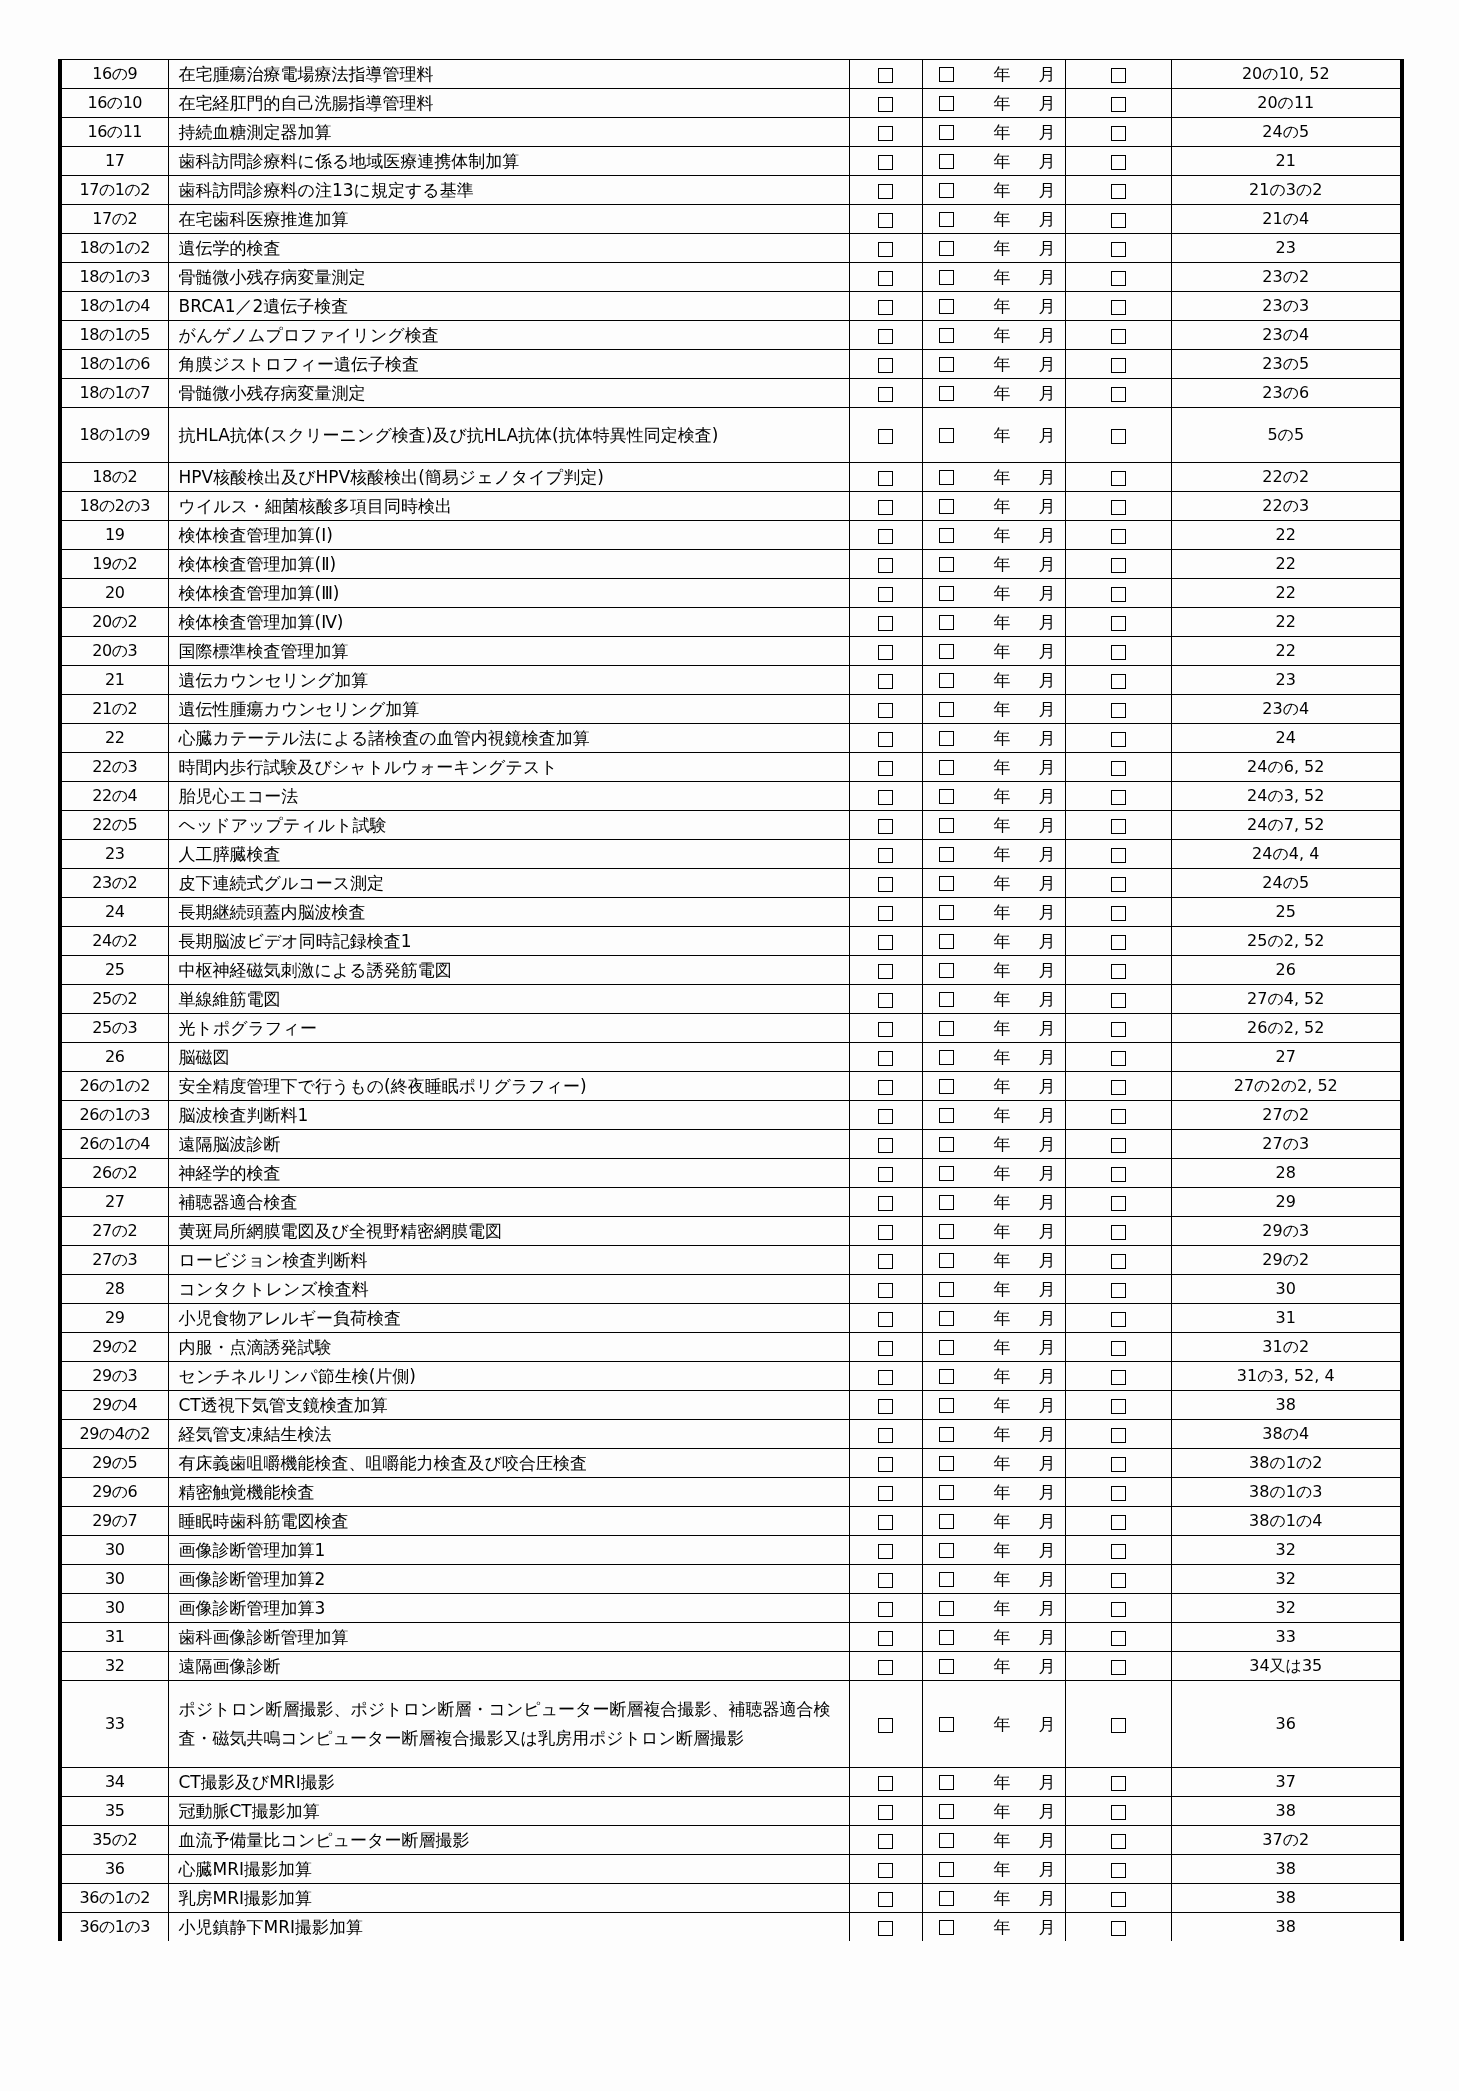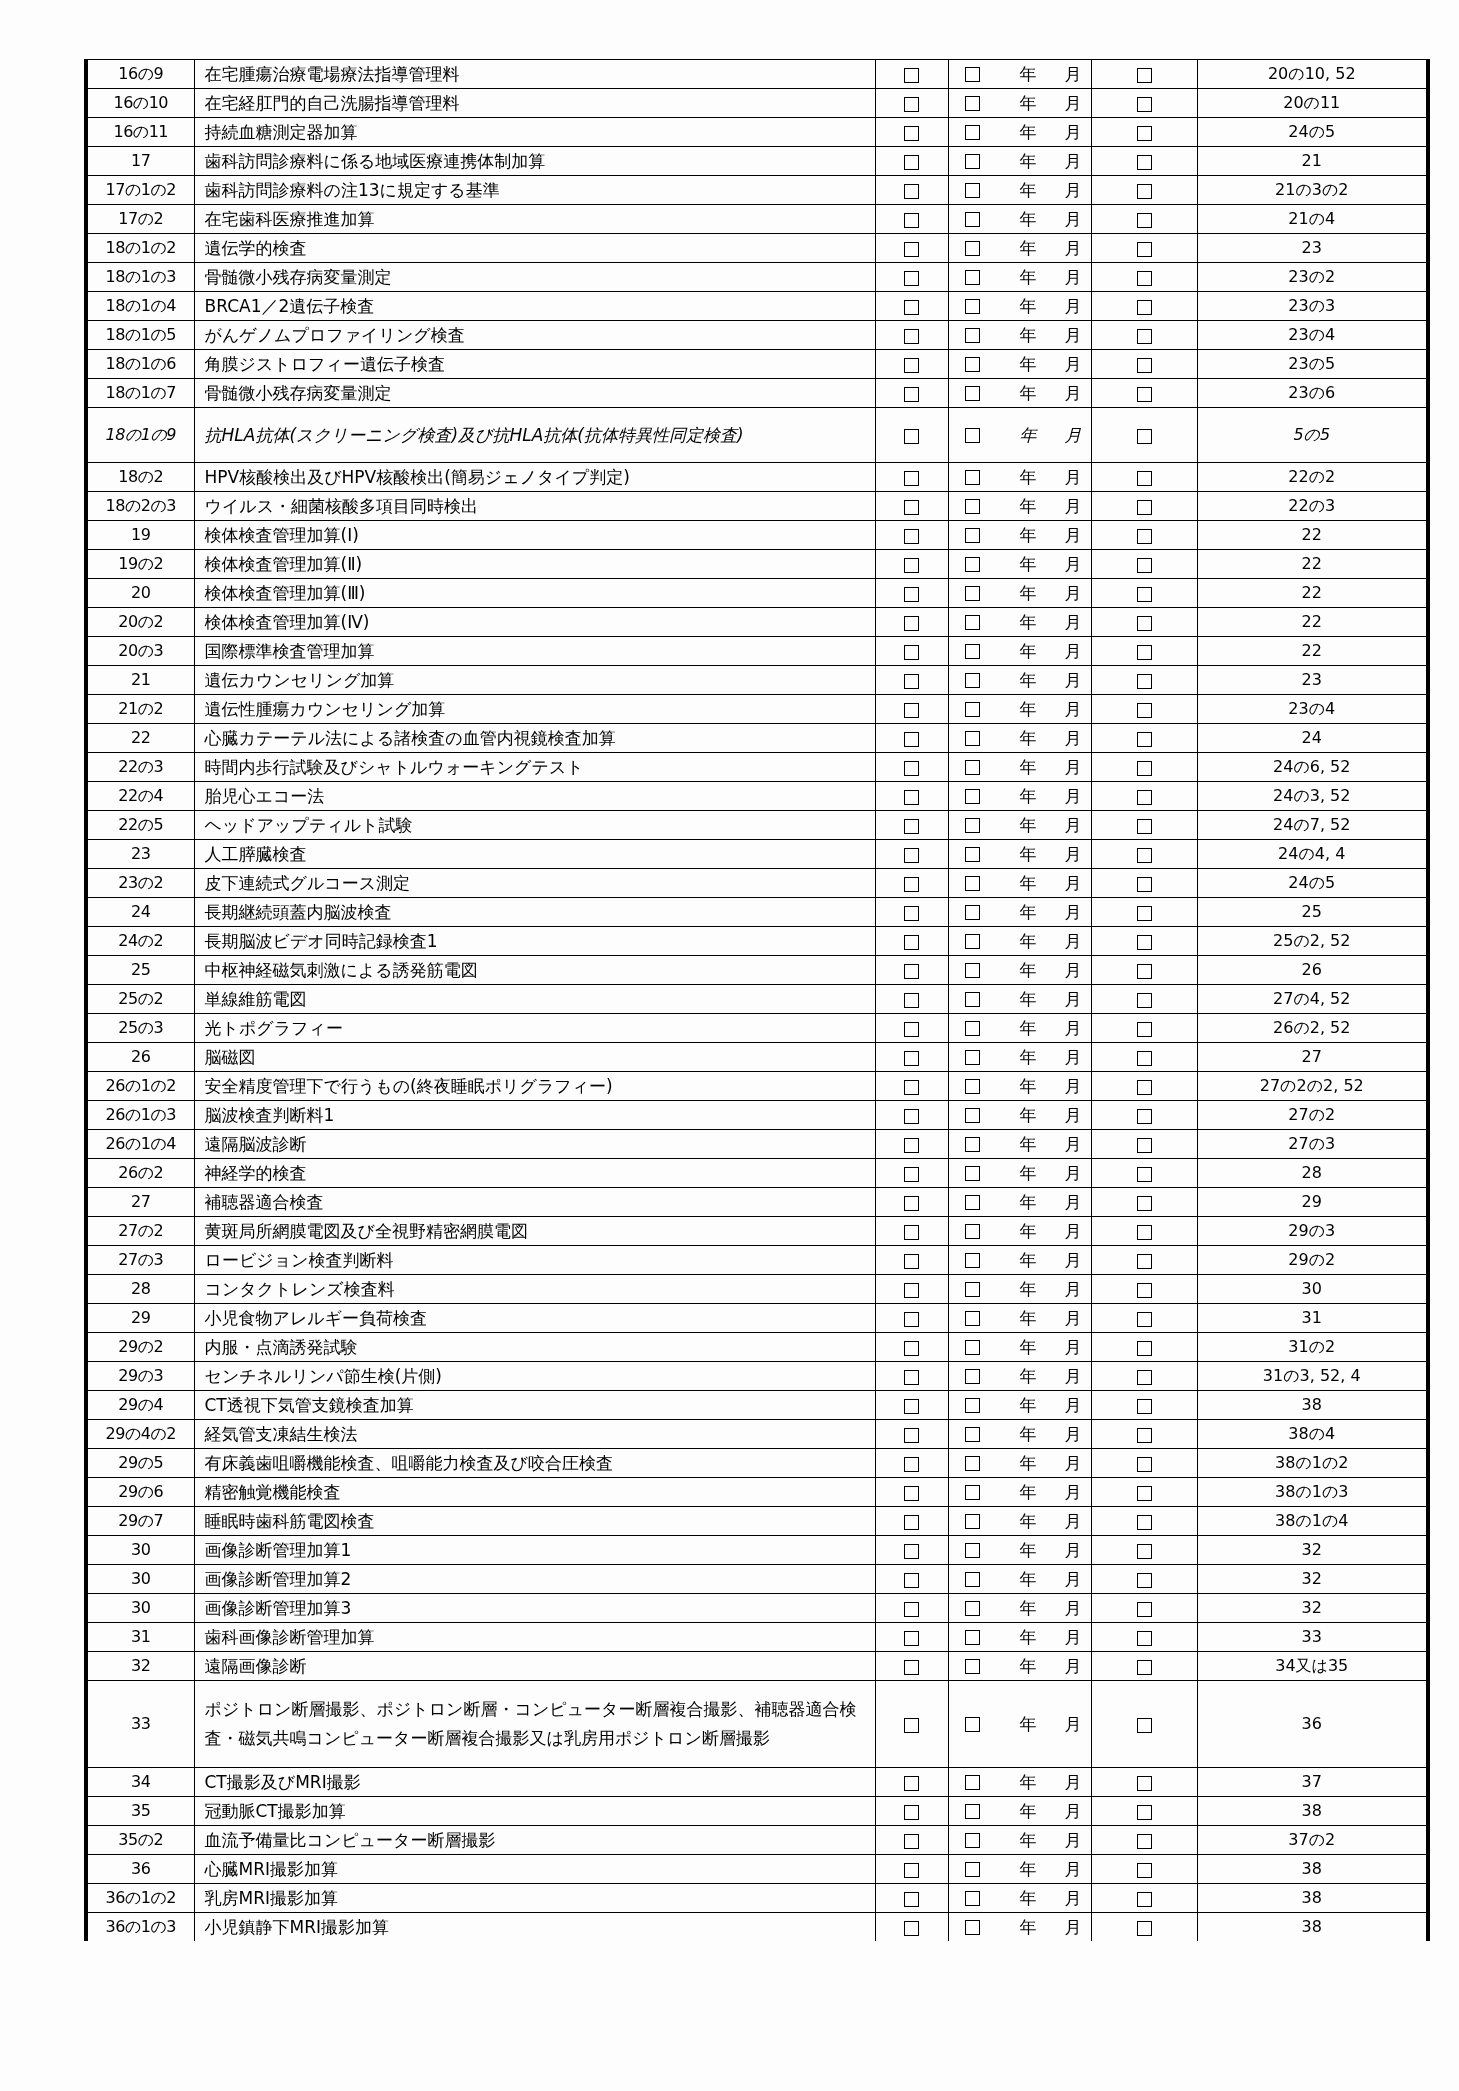--- a/index.html
+++ b/index.html
@@ -1,19 +1,19 @@
 <!DOCTYPE html>
 <html><head>
 <meta charset="utf-8">
 <style>
   html, body { margin: 0; padding: 0; background: #fdfdfd; }
   body { width: 1459px; height: 2091px; position: relative; overflow: hidden;
          font-family: "DejaVu Sans", "Liberation Sans", sans-serif; color: #000; }
   .sheet { position: absolute; left: 58px; top: 59px; width: 1342px; }
-  table { border-collapse: collapse; table-layout: fixed; width: 1342px; margin-left: 26px; }
+  table { border-collapse: collapse; table-layout: fixed; width: 1342px; }
   col.c-code { width: 108px; }
   col.c-item { width: 681px; }
   col.c-a { width: 73px; }
   col.c-b { width: 143px; }
   col.c-c { width: 106px; }
   col.c-ref { width: 231px; }
   td { border: 1.5px solid #000; padding: 0; height: 28px; font-size: 17px;
        line-height: 28px; vertical-align: middle; overflow: hidden; }
   td.first { border-left: 4px solid #000; }
   td.last { border-right: 4px solid #000; }
@@ -22,21 +22,21 @@
   td.code { text-align: center; letter-spacing: -0.5px; font-size: 16px; }
   td.item { text-align: left; padding-left: 10px; padding-right: 4px; }
   td.item.multi { line-height: 29px; white-space: normal; }
   td.center { text-align: center; }
   .box { display: inline-block; width: 15px; height: 15px; border: 1.5px solid #000;
          vertical-align: middle; background: #fff; box-sizing: border-box; }
   .ym { display: flex; align-items: center; height: 100%; padding-left: 16px; }
   .ym .yr { margin-left: 40px; }
   .ym .mo { margin-left: 28px; }
   td.ref { text-align: center; font-size: 16px; }
-  tr.h2 td { height: 54px; font-style: italic; }
+  tr.h2 td { height: 54px; }
   tr.h3 td { height: 86px; }
 </style>
 </head>
 <body>
 
 <div class="sheet">
   <table>
     <colgroup>
       <col class="c-code">
         <col class="c-item">

